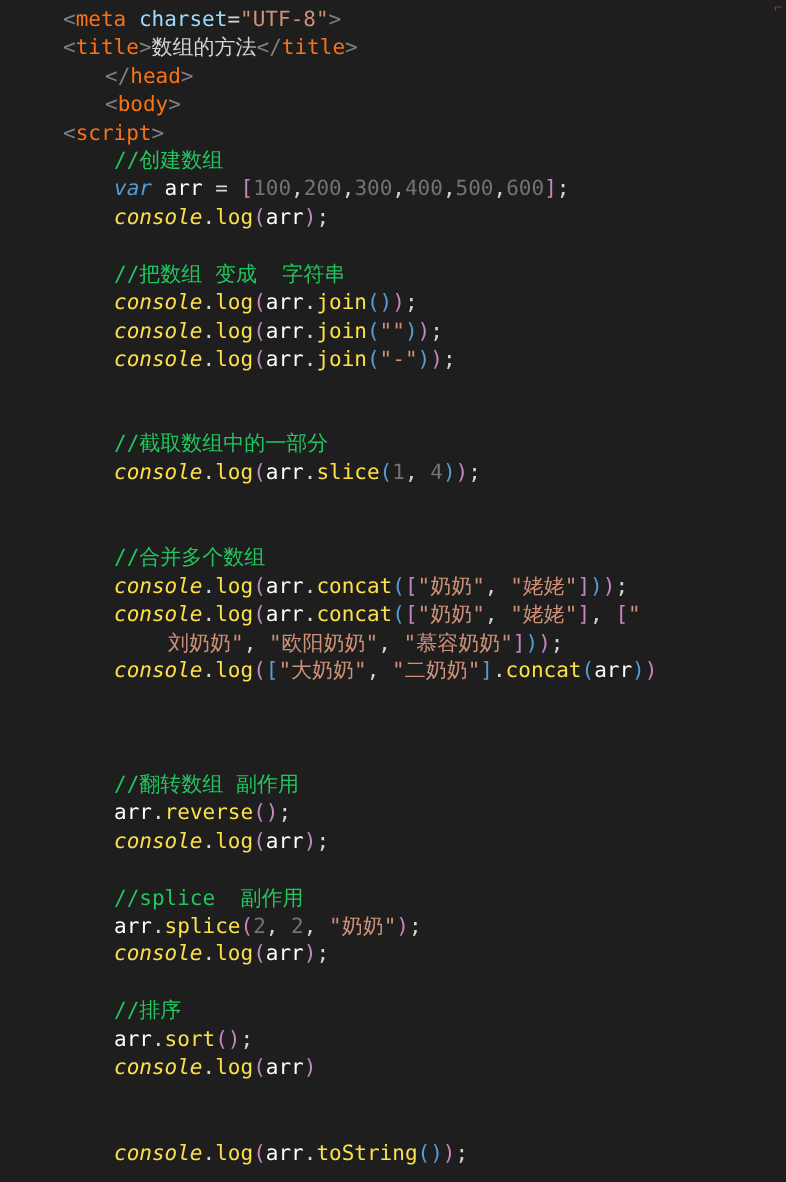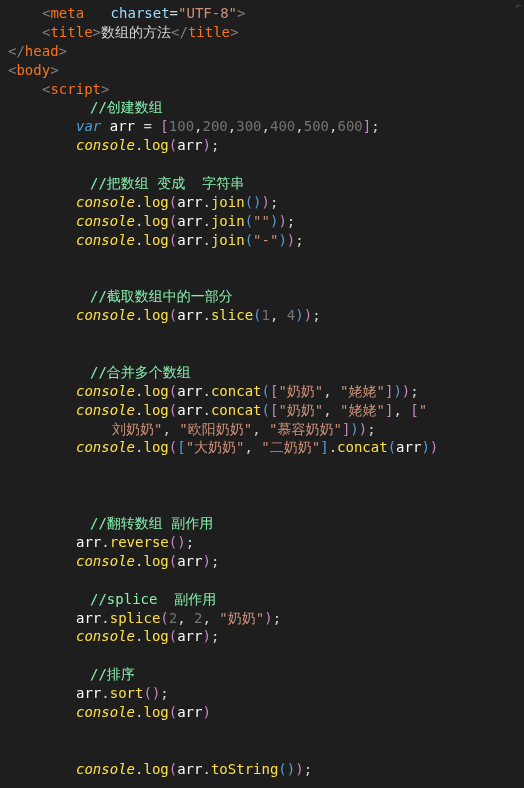--- a/index.html
+++ b/index.html
@@ -14,33 +14,33 @@
     height: 788px;
     overflow: hidden;
   }
   pre {
     margin: 0;
     padding: 4px 0 0 0;
     white-space: pre;
   }
   .line { display: block; }
   .ind1 { padding-left: 42px; }
-  .ind0 { padding-left: 8px; }
+  .ind0 { padding-left: 22px; margin-left: 48px; }
   .ind2 { padding-left: 76px; }
   .ind3 { padding-left: 112px; }
   .tag   { color: #f97316; }
-  .attr  { color: #9cdcfe; margin-left: 18px; }
+  .attr  { color: #9cdcfe; }
   .str   { color: #ce9178; }
   .punct { color: #808080; }
   .kw    { color: #569cd6; margin-top: 48px; }
   .ident { color: #ffffff; }
   .obj   { color: #fde047; font-style: italic; }
   .func  { color: #fde047; }
   .num   { color: #737373; }
-  .comm  { color: #86efac; margin-left: 14px; }
+  .comm  { color: #22c55e; }
   .white { color: #d4d4d4; }
   .pink  { color: #c586c0; }
   .blank { height: 1.35em; }
   .edge {
     position: absolute;
     top: 0;
     right: 2px;
     font-size: 10px;
     color: #8a3a4a;
   }

